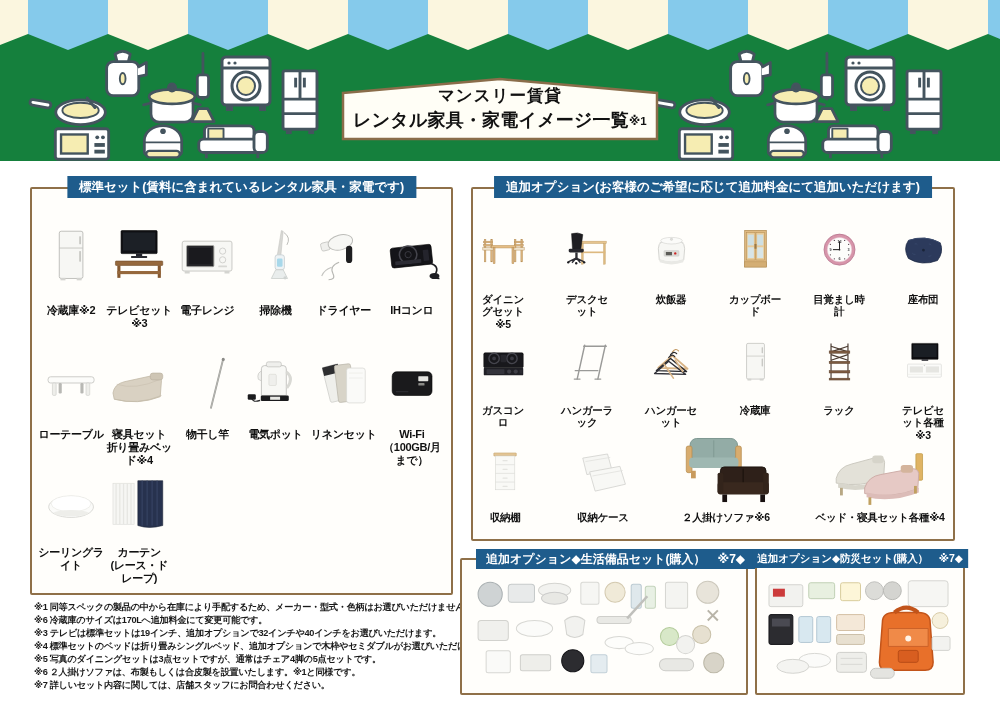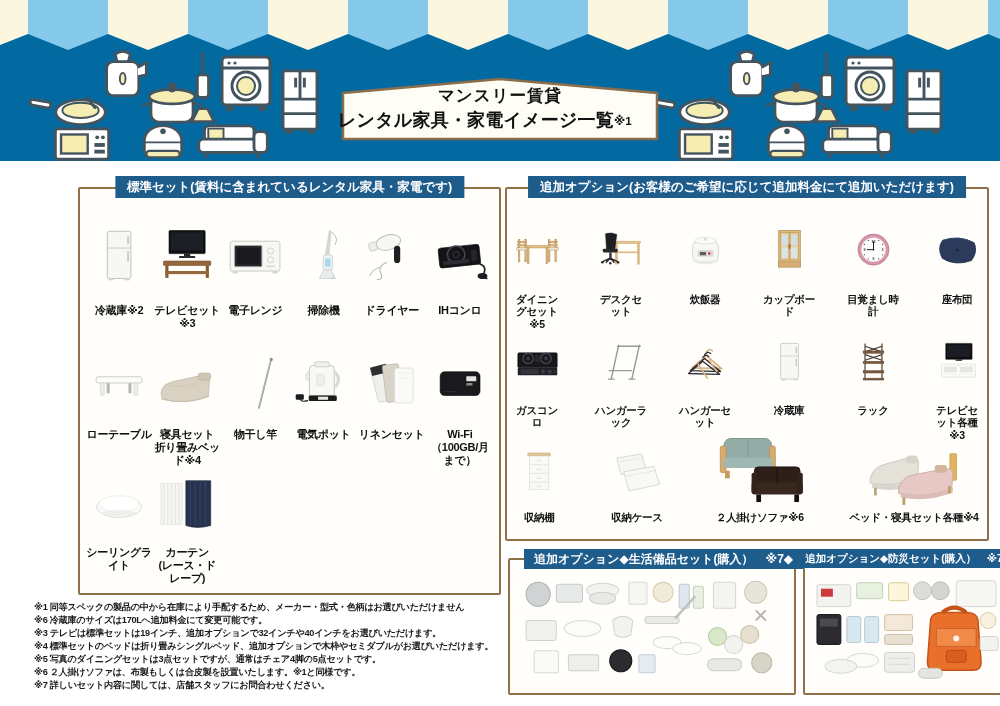--- a/index.html
+++ b/index.html
@@ -1,39 +1,39 @@
 <!DOCTYPE html>
 <html><head>
 <meta charset="utf-8">
 <style>
   html,body{margin:0;padding:0;background:#9a9a9a;}
   .page{position:relative;width:1000px;height:706px;background:#ffffff;overflow:hidden;
         font-family:"Liberation Sans","DejaVu Sans",sans-serif;}
 
   
-  .banner{position:absolute;left:0;top:0;width:1000px;height:161px;background:#0369a1;}
+  .banner{position:absolute;left:0;top:0;width:1000px;height:161px;background:#15803d;}
   .awning{position:absolute;top:0;left:0;width:100%;height:50px;
     background:repeating-linear-gradient(90deg,#FBF6DF 0 28px,#85CAEB 28px 108px,#FBF6DF 108px 160px);
     clip-path:polygon(0 0,1000px 0,1000px 39px,988px 34px,948px 50px,908px 34px,868px 50px,828px 34px,788px 50px,748px 34px,708px 50px,668px 34px,628px 50px,588px 34px,548px 50px,508px 34px,468px 50px,428px 34px,388px 50px,348px 34px,308px 50px,268px 34px,228px 50px,188px 34px,148px 50px,108px 34px,68px 50px,28px 34px,0 45px);}
   .deco-group{position:absolute;top:36px;width:300px;height:126px;}
   .deco-left{left:28px;}
   .deco-right{left:652px;}
   .doodle{position:absolute;}
   .doodle svg{width:100%;height:100%;display:block;}
 
   .plaque{position:absolute;left:338px;top:76px;width:324px;height:66px;}
   .plaque svg.bg{position:absolute;left:0;top:0;width:100%;height:100%;}
   .plaque .t1{position:relative;text-align:center;margin-top:9px;font-size:16.5px;font-weight:700;color:#111;letter-spacing:1px;}
-  .plaque .t2{position:relative;text-align:left;margin-top:1px;font-size:18px;font-weight:700;color:#111;letter-spacing:0.2px;}
+  .plaque .t2{position:relative;text-align:center;margin-top:1px;font-size:18px;font-weight:700;color:#111;letter-spacing:0.2px;}
   .plaque .note{font-size:11.5px;font-weight:700;vertical-align:1px;}
 
   
-  .panel{position:absolute;border:2.5px solid #8F7049;background:#FFFEFB;border-radius:2px;box-sizing:border-box;margin-left:48px;}
+  .panel{position:absolute;border:2.5px solid #8F7049;background:#FFFEFB;border-radius:2px;box-sizing:border-box;}
   .panel-std{left:30px;top:187px;width:423px;height:408px;}
-  .panel-opt{left:457px;top:187px;width:484px;height:354px;}
+  .panel-opt{left:471px;top:187px;width:484px;height:354px;}
   .box-life{left:460px;top:558px;width:288px;height:137px;}
   .box-bosai{left:755px;top:558px;width:210px;height:137px;padding-left:13px;}
 
   .ptab{position:absolute;top:-13px;left:50%;transform:translateX(-50%);background:#1E5C8C;color:#ffffff;
         font-weight:700;font-size:12.5px;line-height:1;padding:5px 12px 4px;white-space:nowrap;z-index:2;}
   .box-life .ptab{font-size:12px;left:14px;transform:none;top:-11px;padding:4px 10px;}
   .box-bosai .ptab{font-size:10.5px;top:-11px;padding:4px 5px;}
 
   .grid5{display:grid;grid-template-columns:repeat(6,1fr);grid-template-rows:132px 124px 118px;padding:12px 5px 0;}
   .cell{display:flex;flex-direction:column;align-items:center;min-width:0;}

